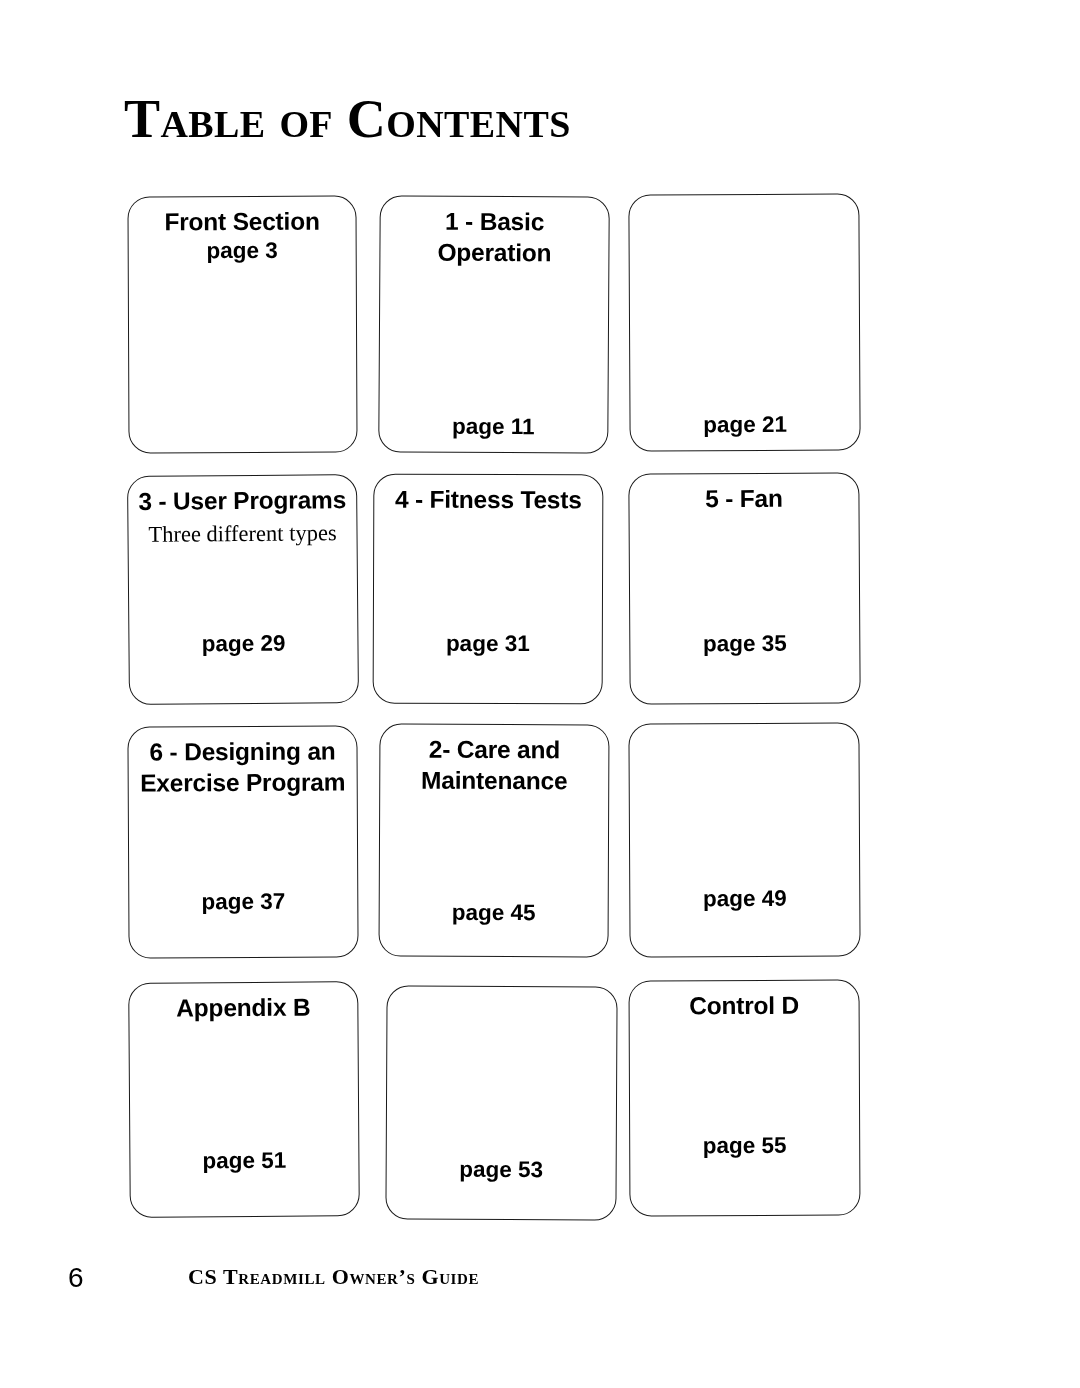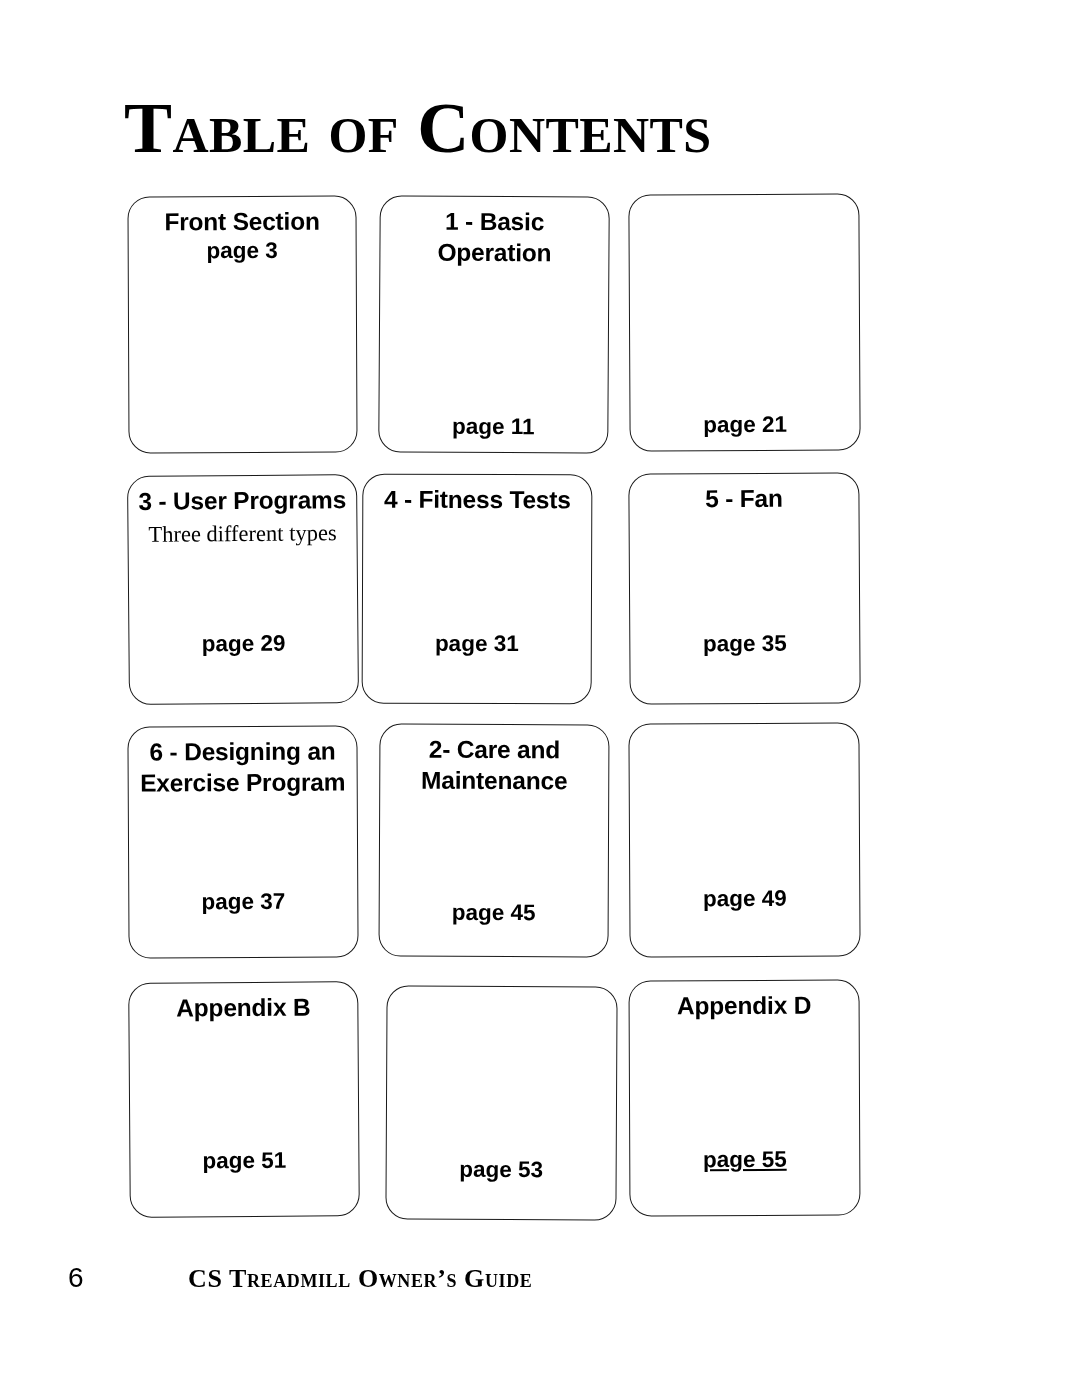--- a/index.html
+++ b/index.html
@@ -15,21 +15,21 @@
     color: #000000;
     overflow: hidden;
   }
 
   
   .page-title {
     position: absolute;
     left: 124px;
     top: 92px;
     font-family: "Liberation Serif", serif;
-    font-size: 72px;
+    font-size: 54px;
     font-weight: 700;
     font-variant: small-caps;
     letter-spacing: 0.4px;
     color: #000;
     white-space: nowrap;
     line-height: 1;
   }
 
   
   .cards-area {
@@ -96,21 +96,21 @@
     font-family: "Liberation Sans", sans-serif;
     font-size: 28px;
     font-weight: 400;
     color: #000;
   }
   .footer-title {
     position: absolute;
     left: 188px;
     top: 1266px;
     font-family: "Liberation Serif", serif;
-    font-size: 26px;
+    font-size: 22px;
     font-weight: 700;
     font-variant: small-caps;
     letter-spacing: 0.6px;
     color: #000;
     white-space: nowrap;
     line-height: 1;
   }
 </style>
 </head>
 <body>
@@ -137,21 +137,21 @@
     <div class="card-page">page 21</div>
   </div>
 
   <div class="card" style="left:128px; top:475px; width:230px; height:229px; transform:rotate(-0.5deg); padding-left:6px; padding-right:6px;">
     <div class="card-title">3 - User Programs</div>
     <div class="card-desc">Three different types</div>
     <div class="spacer"></div>
     <div class="card-page" style="margin-bottom:34px;">page 29</div>
   </div>
 
-  <div class="card" style="left:362px; top:474px; width:230px; height:230px; transform:rotate(0.2deg);">
+  <div class="card" style="left:373px; top:474px; width:230px; height:230px; transform:rotate(0.2deg);">
     <div class="card-title">4 - Fitness Tests</div>
     <div class="card-desc"></div>
     <div class="spacer"></div>
     <div class="card-page" style="margin-bottom:34px;">page 31</div>
   </div>
 
   <div class="card" style="left:629px; top:473px; width:231px; height:231px; transform:rotate(-0.35deg);">
     <div class="card-title">5 - Fan</div>
     <div class="card-desc"></div>
     <div class="spacer"></div>
@@ -185,23 +185,23 @@
     <div class="card-page" style="margin-bottom:30px;">page 51</div>
   </div>
 
   <div class="card" style="left:386px; top:986px; width:231px; height:234px; transform:rotate(0.3deg);">
     <div class="card-desc"></div>
     <div class="spacer"></div>
     <div class="card-page" style="margin-bottom:24px;">page 53</div>
   </div>
 
   <div class="card" style="left:629px; top:980px; width:231px; height:236px; transform:rotate(-0.25deg);">
-    <div class="card-title">Appendix D</div>
-    <div class="card-desc"></div>
-    <div class="spacer"></div>
-    <div class="card-page" style="margin-bottom:30px;text-decoration:underline;">page 55</div>
+    <div class="card-title">Control D</div>
+    <div class="card-desc"></div>
+    <div class="spacer"></div>
+    <div class="card-page" style="margin-bottom:44px;">page 55</div>
   </div>
 
 </div>
 
 <div class="footer-page-number">6</div>
 
 <div class="footer-title">CS Treadmill Owner’s Guide</div>
 
 </body></html>

